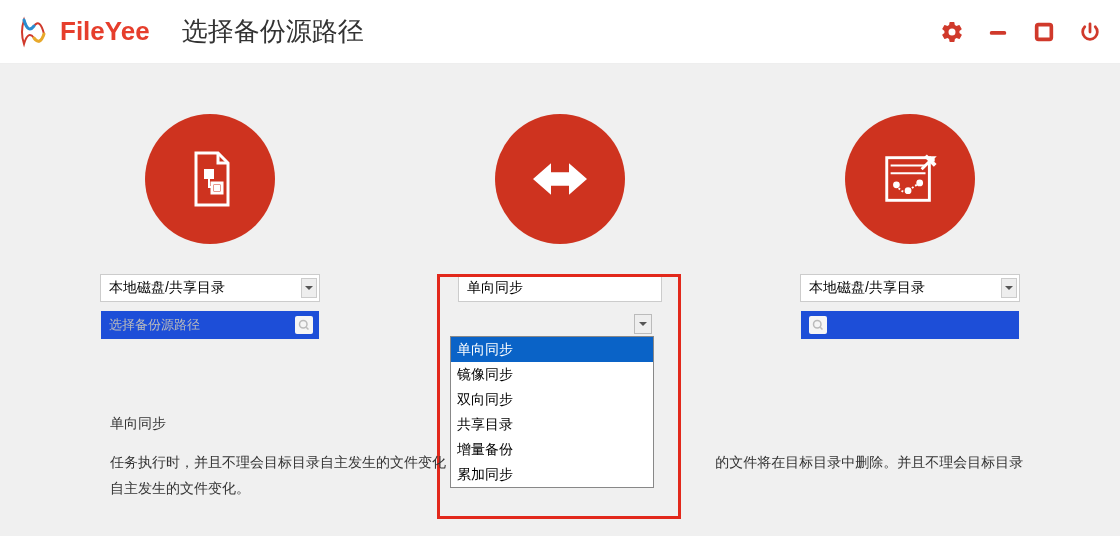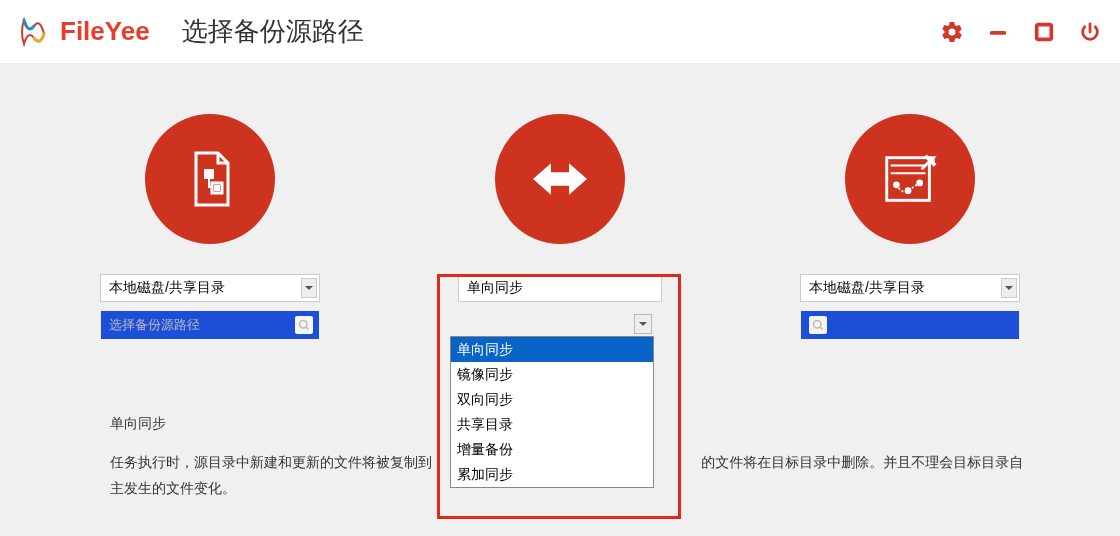--- a/index.html
+++ b/index.html
@@ -310,17 +310,17 @@
   <div class="opt">镜像同步</div>
   <div class="opt">双向同步</div>
   <div class="opt">共享目录</div>
   <div class="opt">增量备份</div>
   <div class="opt">累加同步</div>
 </div>
 
 <div class="description">
   <div class="d-title">单向同步</div>
   <div>
-    <span>任务执行时，源目录中新建和更新的文件将被复制到</span>
+    <span>任务执行时，并且不理会目标目录自主发生的文件变化</span>
     <span style="visibility:hidden;">XXXXXXXXXXXXXXXXXXXXXXXXXXXX</span>
     <span>的文件将在目标目录中删除。并且不理会目标目录自主发生的文件变化。</span>
   </div>
 </div>
 
 </body></html>

